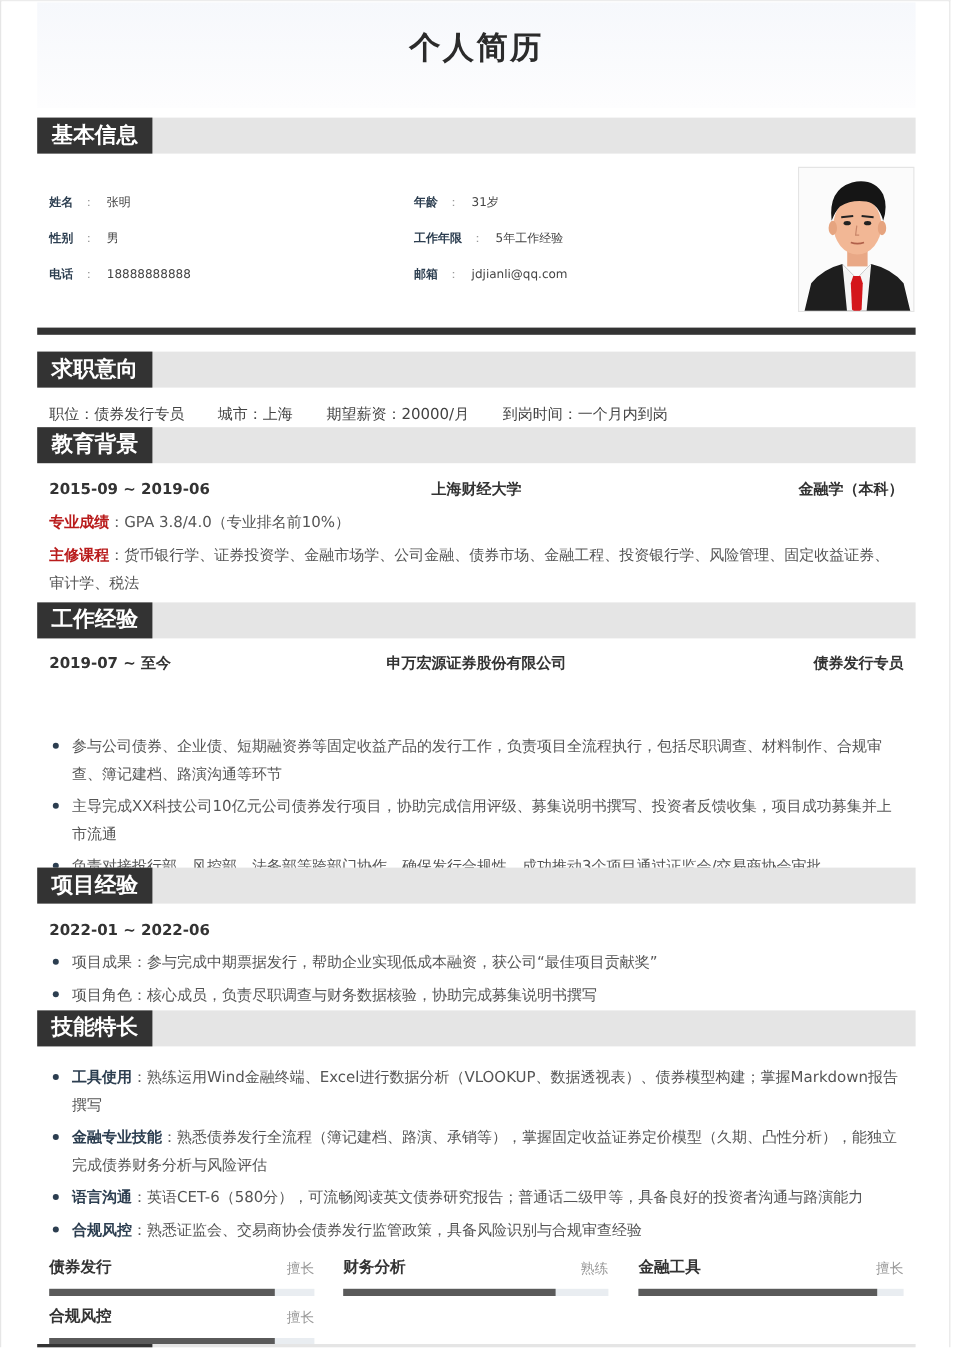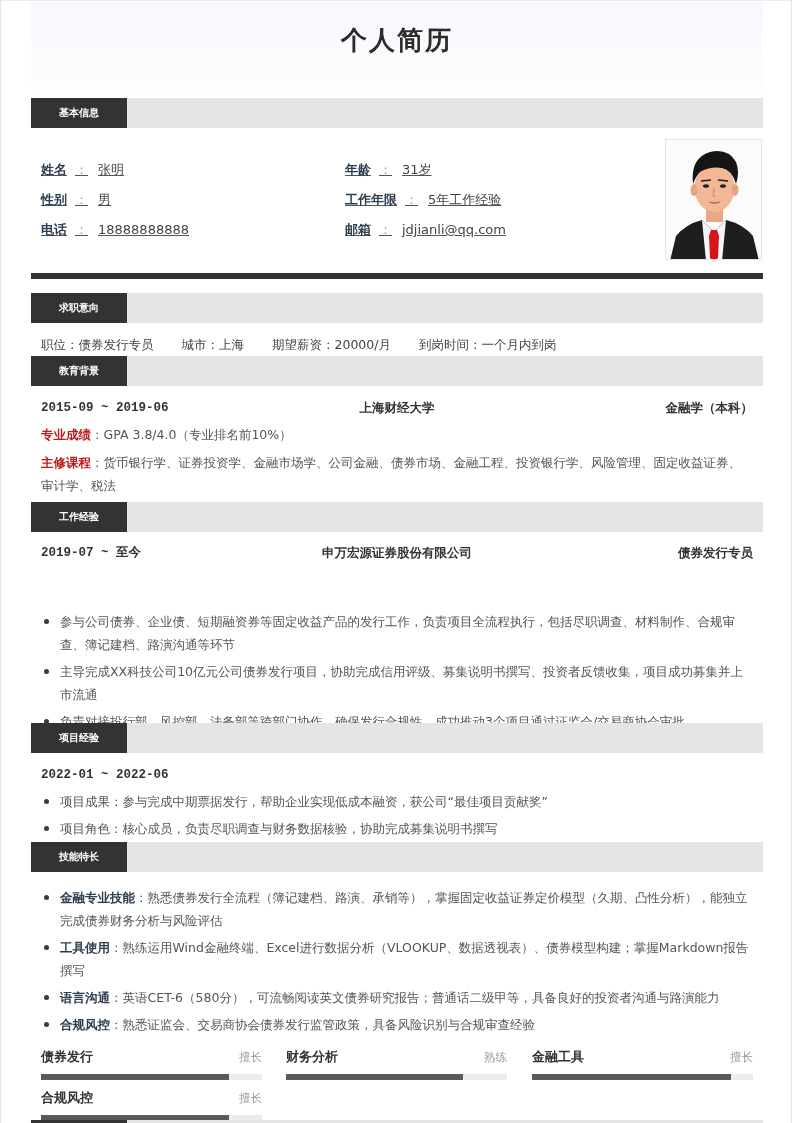--- a/index.html
+++ b/index.html
@@ -22,39 +22,39 @@
     }
     .hero .title { font-size: 26px; font-weight: bold; color: #2b2b2b; margin-top: 22px; letter-spacing: 2px; line-height: 32px; }
     .hero .subtitle { font-size: 12.5px; color: #7d8794; margin-top: 8px; line-height: 16px; }
 
     
     .sec {
       position: absolute; left: 31px; width: 732px; height: 30px; background: #e5e5e5;
     }
     .sec .tab {
       position: absolute; left: 0; top: 0; width: 96px; height: 30px; background: #333333;
-      color: #fff; font-weight: bold; font-size: 10px; line-height: 30px; text-align: center;
-    }
-    .info-row { position: absolute; font-size: 13px; line-height: 20px; white-space: nowrap; text-decoration: underline; }
+      color: #fff; font-weight: bold; font-size: 18px; line-height: 30px; text-align: center;
+    }
+    .info-row { position: absolute; font-size: 10px; line-height: 20px; white-space: nowrap; }
     .info-row .lbl { color: #2c3e50; font-weight: bold; }
     .info-row .colon { color: #999; margin: 0 10px 0 8px; }
     .info-row .val { color: #444; }
     .photo {
       position: absolute; left: 665px; top: 139px; width: 97px; height: 121px;
       border: 1px solid #e4e4e4; background: #fafafa; overflow: hidden; box-sizing: border-box;
     }
     .divider { position: absolute; left: 31px; top: 273px; width: 732px; height: 6px; background: #333333; }
 
     
     .intent { position: absolute; left: 41px; top: 336px; font-size: 12.5px; color: #444; line-height: 18px; white-space: nowrap; text-align: center; }
     .intent span { margin-right: 28px; }
 
     
     .row3 { position: absolute; left: 41px; width: 712px; height: 18px; font-size: 12.5px; font-weight: bold; color: #333; line-height: 18px; }
-    .row3 .l { position: absolute; left: 0; top: 0; font-family: Liberation Mono, monospace; }
+    .row3 .l { position: absolute; left: 0; top: 0; }
     .row3 .c { position: absolute; left: 0; width: 100%; text-align: center; top: 0; }
     .row3 .r { position: absolute; right: 0; top: 0; }
 
     .para { position: absolute; left: 41px; width: 712px; font-size: 12.5px; color: #555; line-height: 23px; }
     .para .k { color: #b91c1c; font-weight: bold; }
 
     .blist { position: absolute; left: 41px; width: 712px; margin: 0; padding: 0; list-style: none; }
     .blist li { position: relative; padding-left: 19px; font-size: 12.5px; color: #555; line-height: 23px; margin-bottom: 4px; }
     .blist li::before {
       content: ""; position: absolute; left: 3px; top: 9px; width: 5px; height: 5px; border-radius: 50%; background: #2c3e50;
@@ -175,22 +175,22 @@
 </div>
 <ul class="blist" style="top:790px;">
   <li>项目成果：参与完成中期票据发行，帮助企业实现低成本融资，获公司“最佳项目贡献奖”</li>
   <li>项目角色：核心成员，负责尽职调查与财务数据核验，协助完成募集说明书撰写</li>
 </ul>
 
 <div class="sec" style="top:842px;">
   <div class="tab">技能特长</div>
 </div>
 <ul class="blist" style="top:886px;">
+  <li><span class="k">工具使用</span><span>：熟练运用Wind金融终端、Excel进行数据分析（VLOOKUP、数据透视表）、债券模型构建；掌握Markdown报告撰写</span></li>
   <li><span class="k">金融专业技能</span><span>：熟悉债券发行全流程（簿记建档、路演、承销等），掌握固定收益证券定价模型（久期、凸性分析），能独立完成债券财务分析与风险评估</span></li>
-  <li><span class="k">工具使用</span><span>：熟练运用Wind金融终端、Excel进行数据分析（VLOOKUP、数据透视表）、债券模型构建；掌握Markdown报告撰写</span></li>
   <li><span class="k">语言沟通</span><span>：英语CET-6（580分），可流畅阅读英文债券研究报告；普通话二级甲等，具备良好的投资者沟通与路演能力</span></li>
   <li><span class="k">合规风控</span><span>：熟悉证监会、交易商协会债券发行监管政策，具备风险识别与合规审查经验</span></li>
 </ul>
 
 <div class="skill" style="left:41px; top:1048px;">
   <span class="name">债券发行</span>
   <span class="lvl">擅长</span>
   <div class="track">
       <div class="fill" style="width: 85%;"></div>
     </div>

